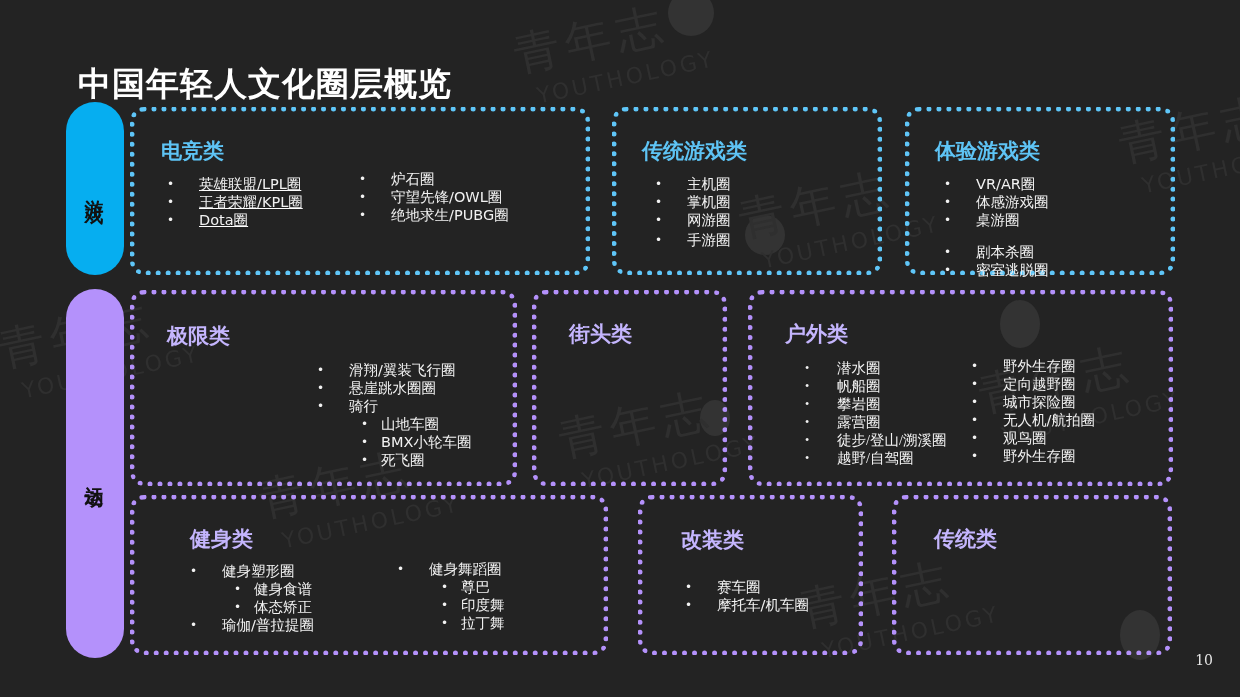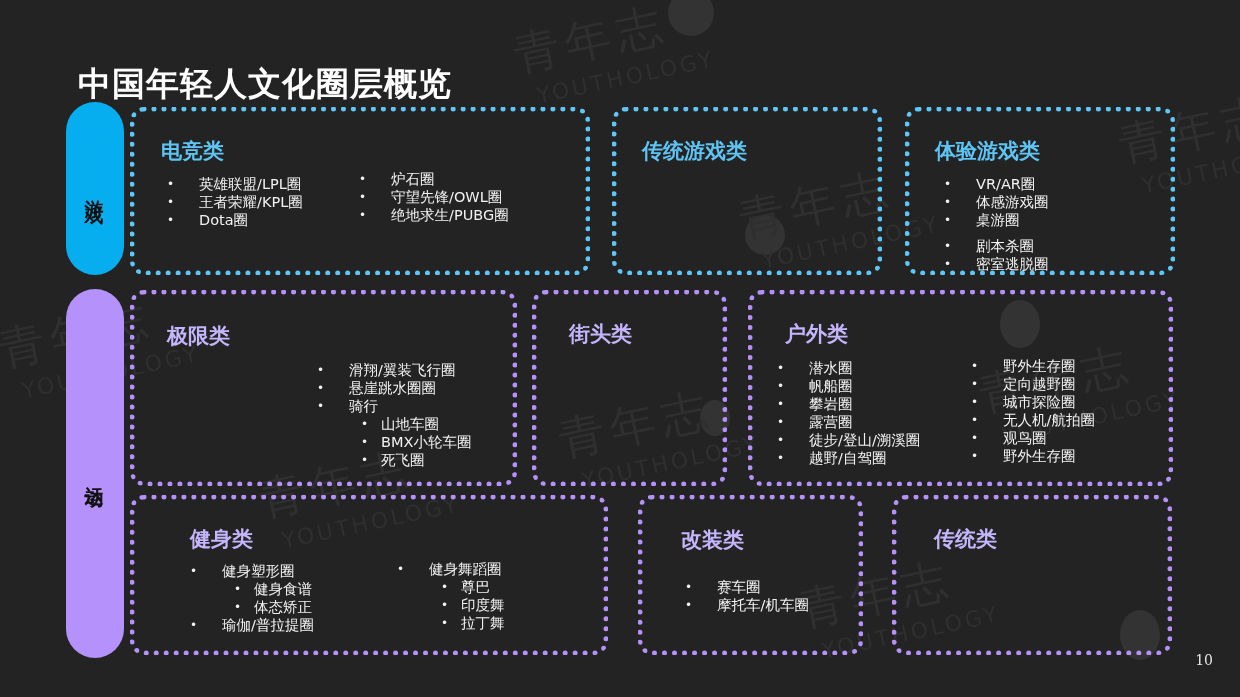--- a/index.html
+++ b/index.html
@@ -95,43 +95,49 @@
 
 <div class="pill blue">
     <span>游戏</span>
   </div>
 <div class="pill purple">
     <span>运动</span>
   </div>
 
 <div class="box blue" style="left:130px;top:107px;width:460px;height:168px;">
   <h3 style="left:26px;top:25px;">电竞类</h3>
-  <ul style="left:32px;top:63px;">
+  <ul style="left:32px;top:63px;text-decoration:underline;">
     <li>英雄联盟/LPL圈</li>
     <li>王者荣耀/KPL圈</li>
     <li>Dota圈</li>
   </ul>
   <ul style="left:224px;top:58px;">
     <li>炉石圈</li>
     <li>守望先锋/OWL圈</li>
     <li>绝地求生/PUBG圈</li>
   </ul>
 </div>
 
 <div class="box blue" style="left:612px;top:107px;width:270px;height:168px;">
   <h3 style="left:25px;top:25px;">传统游戏类</h3>
+  <ul style="left:38px;top:63px;">
+    <li>主机圈</li>
+    <li>掌机圈</li>
+    <li>网游圈</li>
+    <li style="margin-top:2px;">手游圈</li>
+  </ul>
 </div>
 
 <div class="box blue" style="left:905px;top:107px;width:270px;height:168px;">
   <h3 style="left:25px;top:25px;">体验游戏类</h3>
   <ul style="left:34px;top:63px;">
     <li>VR/AR圈</li>
     <li>体感游戏圈</li>
     <li>桌游圈</li>
-    <li style="margin-top:8px;">剧本杀圈</li>
+    <li style="margin-top:14px;">剧本杀圈</li>
     <li>密室逃脱圈</li>
   </ul>
 </div>
 
 <div class="box purple" style="left:130px;top:290px;width:387px;height:196px;">
   <h3 style="left:32px;top:27px;">极限类</h3>
   <ul style="left:182px;top:66px;">
     <li>滑翔/翼装飞行圈</li>
     <li>悬崖跳水圈圈</li>
     <li>骑行</li>
@@ -140,21 +146,21 @@
     <li class="sub">死飞圈</li>
   </ul>
 </div>
 
 <div class="box purple" style="left:532px;top:290px;width:195px;height:196px;">
   <h3 style="left:32px;top:25px;">街头类</h3>
 </div>
 
 <div class="box purple" style="left:748px;top:290px;width:425px;height:196px;">
   <h3 style="left:32px;top:25px;font-family:Liberation Serif, serif;">户外类</h3>
-  <ul style="left:24px;top:64px;">
+  <ul style="left:52px;top:64px;font-family:Liberation Serif, serif;">
     <li>潜水圈</li>
     <li>帆船圈</li>
     <li>攀岩圈</li>
     <li>露营圈</li>
     <li>徒步/登山/溯溪圈</li>
     <li>越野/自驾圈</li>
   </ul>
   <ul style="left:218px;top:62px;">
     <li>野外生存圈</li>
     <li>定向越野圈</li>

